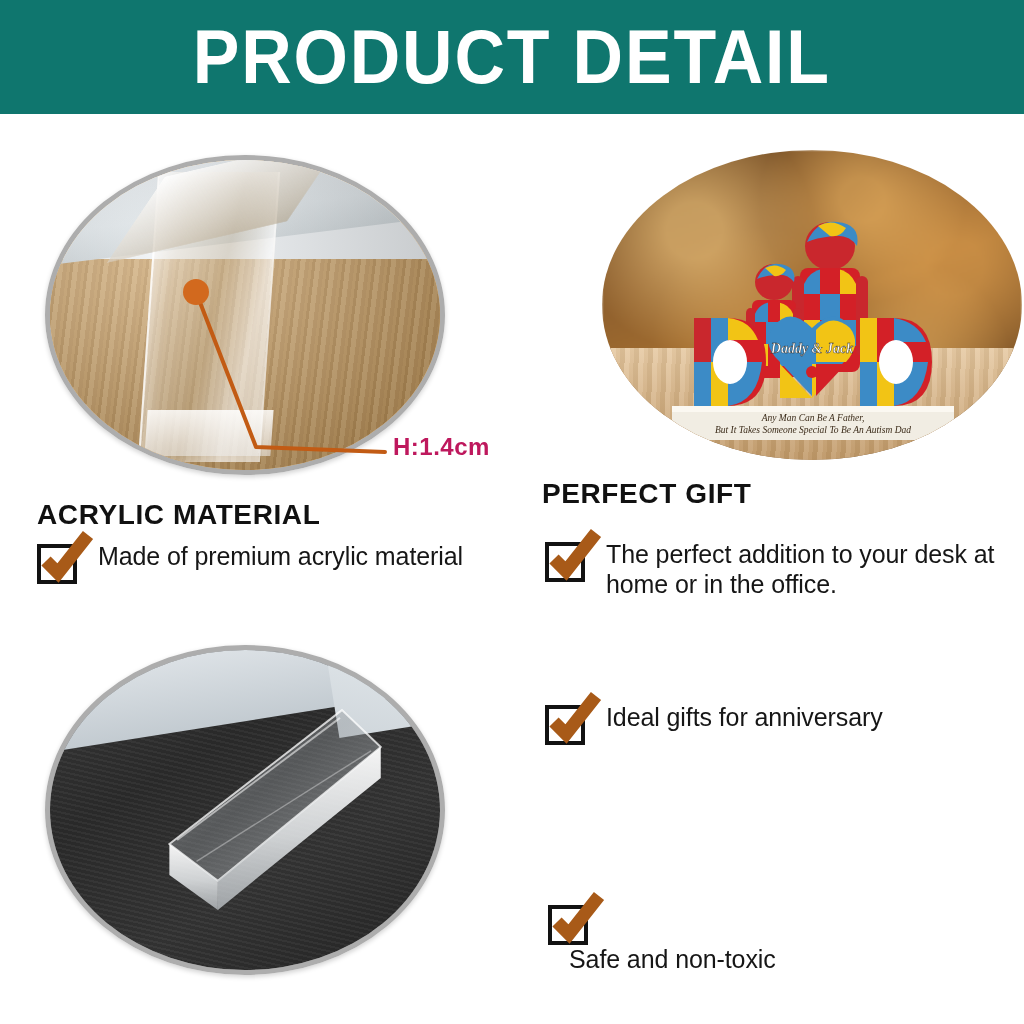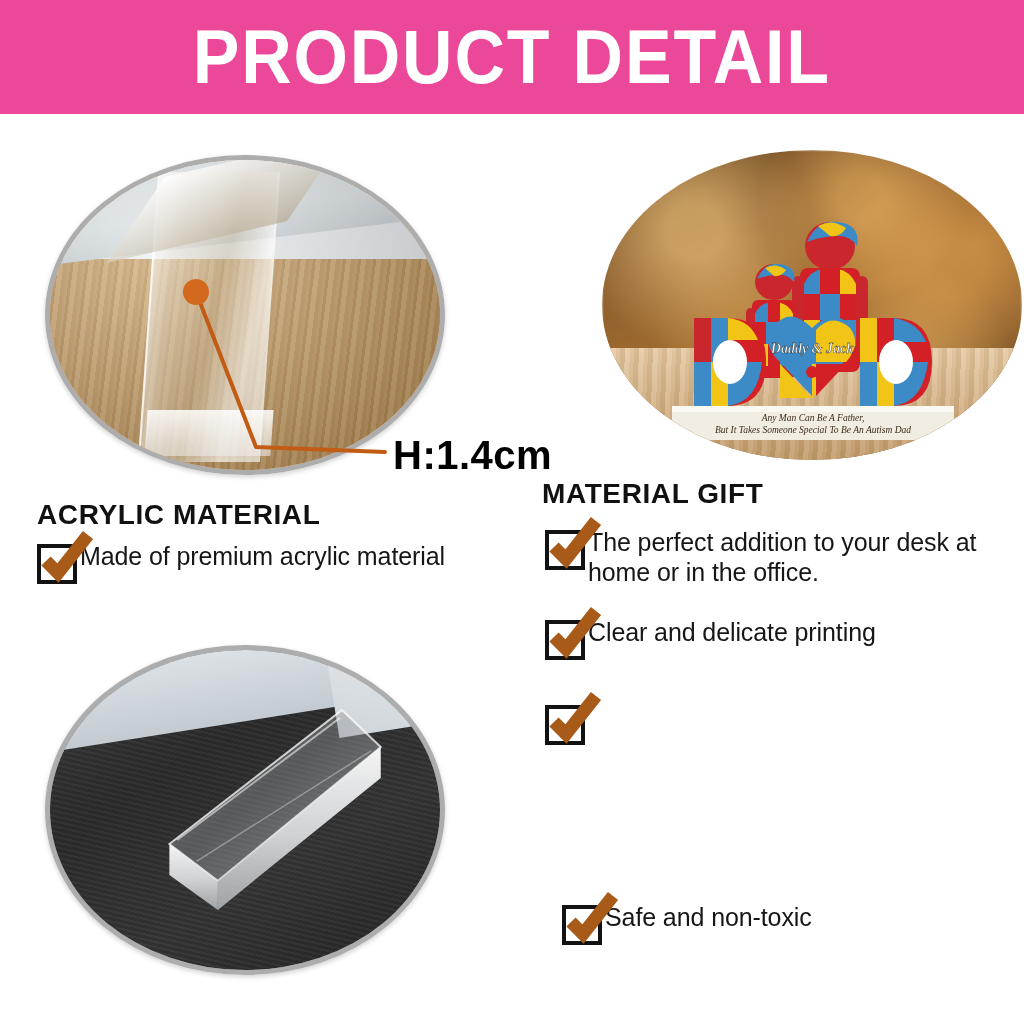--- a/index.html
+++ b/index.html
@@ -8,21 +8,21 @@
     background:#ffffff;
     font-family:"Liberation Sans", sans-serif;
     overflow:hidden;
     position:relative;
   }
   #page{position:relative;width:1024px;height:1024px;}
 
   
   .banner{
     position:absolute;left:0;top:0;width:1024px;height:114px;
-    background:#ec4899;
+    background:#0f766e;
     display:flex;align-items:center;justify-content:center;
   }
   .banner-title{
     color:#ffffff;
     font-family:"Liberation Sans", sans-serif;
     font-weight:bold;
     font-size:76px;
     letter-spacing:2px;
     transform:scaleX(0.92);
     line-height:1;
@@ -128,22 +128,22 @@
     content:"";position:absolute;right:-10%;top:-6%;width:38%;height:30%;
     background:linear-gradient(200deg,#e7ecef,#cfd6db);
     transform:rotate(-9deg);
   }
   .slab{position:absolute;left:0;top:0;width:100%;height:100%;}
 
   
   .callout{position:absolute;left:40px;top:150px;width:500px;height:340px;pointer-events:none;}
   .dim-label{
     position:absolute;left:393px;top:433px;
-    color:#000000;
-    font-weight:bold;font-size:40px;letter-spacing:.5px;
+    color:#be185d;
+    font-weight:bold;font-size:24px;letter-spacing:.5px;
     font-family:"Liberation Sans", sans-serif;
     white-space:nowrap;
   }
 
   
   .section-title{
     position:absolute;
     font-family:"Liberation Sans", sans-serif;
     font-weight:bold;
     font-size:28px;
@@ -166,34 +166,34 @@
     border:4px solid #121212;
     box-sizing:border-box;
     margin-top:2px;
   }
   .checkbox svg{
     position:absolute;left:-3px;top:-17px;
     width:56px;height:56px;
     overflow:visible;
   }
   .feature-text{
-    margin-left:3px;
+    margin-left:21px;
     font-family:"Liberation Sans", sans-serif;
     font-size:25px;
     line-height:1.18;
     color:#161616;
     letter-spacing:-.1px;
   }
 
   #feat-acrylic-0{left:37px;top:542px;width:470px;}
-  #feat-gift-0{left:545px;top:528px;width:450px;}
+  #feat-gift-0{left:545px;top:540px;width:450px;}
   #feat-gift-1{left:545px;top:618px;width:450px;}
   #feat-gift-2{left:545px;top:703px;width:450px;}
   #feat-gift-3{left:545px;top:788px;width:455px;}
-  #feat-gift-4{left:562px;top:903px;width:450px;}
+  #feat-gift-4{left:548px;top:903px;width:450px;flex-direction:column;}
 </style>
 </head>
 <body>
 
 <div id="page">
 
   <div class="banner">
     <div class="banner-title">PRODUCT DETAIL</div>
   </div>
 
@@ -333,46 +333,39 @@
 
   <div class="feature" id="feat-acrylic-0">
     <span class="checkbox">
       <svg viewBox="0 0 56 56">
         <path d="M8 30 L20 42 L50 4" fill="none" stroke="#A85A18" stroke-width="13" stroke-linecap="butt" stroke-linejoin="miter"></path>
       </svg>
     </span>
     <span class="feature-text">Made of premium acrylic material</span>
   </div>
 
-  <div class="section-title" id="title-gift">MATERIAL GIFT</div>
+  <div class="section-title" id="title-gift">PERFECT GIFT</div>
 
   <div class="feature" id="feat-gift-0">
     <span class="checkbox">
       <svg viewBox="0 0 56 56">
         <path d="M8 30 L20 42 L50 4" fill="none" stroke="#A85A18" stroke-width="13"></path>
       </svg>
     </span>
     <span class="feature-text">The perfect addition to your desk at home or in the office.</span>
   </div>
 
-  <div class="feature" id="feat-gift-1">
-    <span class="checkbox">
-      <svg viewBox="0 0 56 56">
-        <path d="M8 30 L20 42 L50 4" fill="none" stroke="#A85A18" stroke-width="13"></path>
-      </svg>
-    </span>
-    <span class="feature-text">Clear and delicate printing</span>
-  </div>
 
   <div class="feature" id="feat-gift-2">
     <span class="checkbox">
       <svg viewBox="0 0 56 56">
         <path d="M8 30 L20 42 L50 4" fill="none" stroke="#A85A18" stroke-width="13"></path>
       </svg>
     </span>
+    <span class="feature-text">Ideal gifts for anniversary</span>
   </div>
 
 
   <div class="feature" id="feat-gift-4">
     <span class="checkbox">
       <svg viewBox="0 0 56 56">
         <path d="M8 30 L20 42 L50 4" fill="none" stroke="#A85A18" stroke-width="13"></path>
       </svg>
     </span>
     <span class="feature-text">Safe and non-toxic</span>

